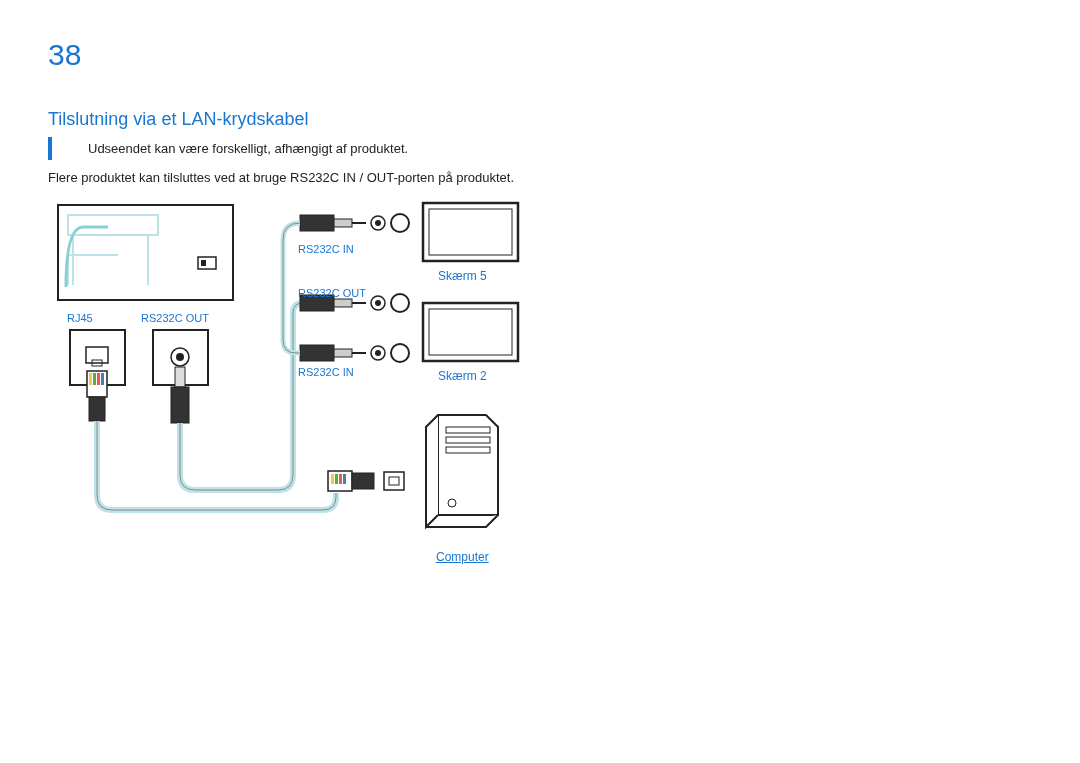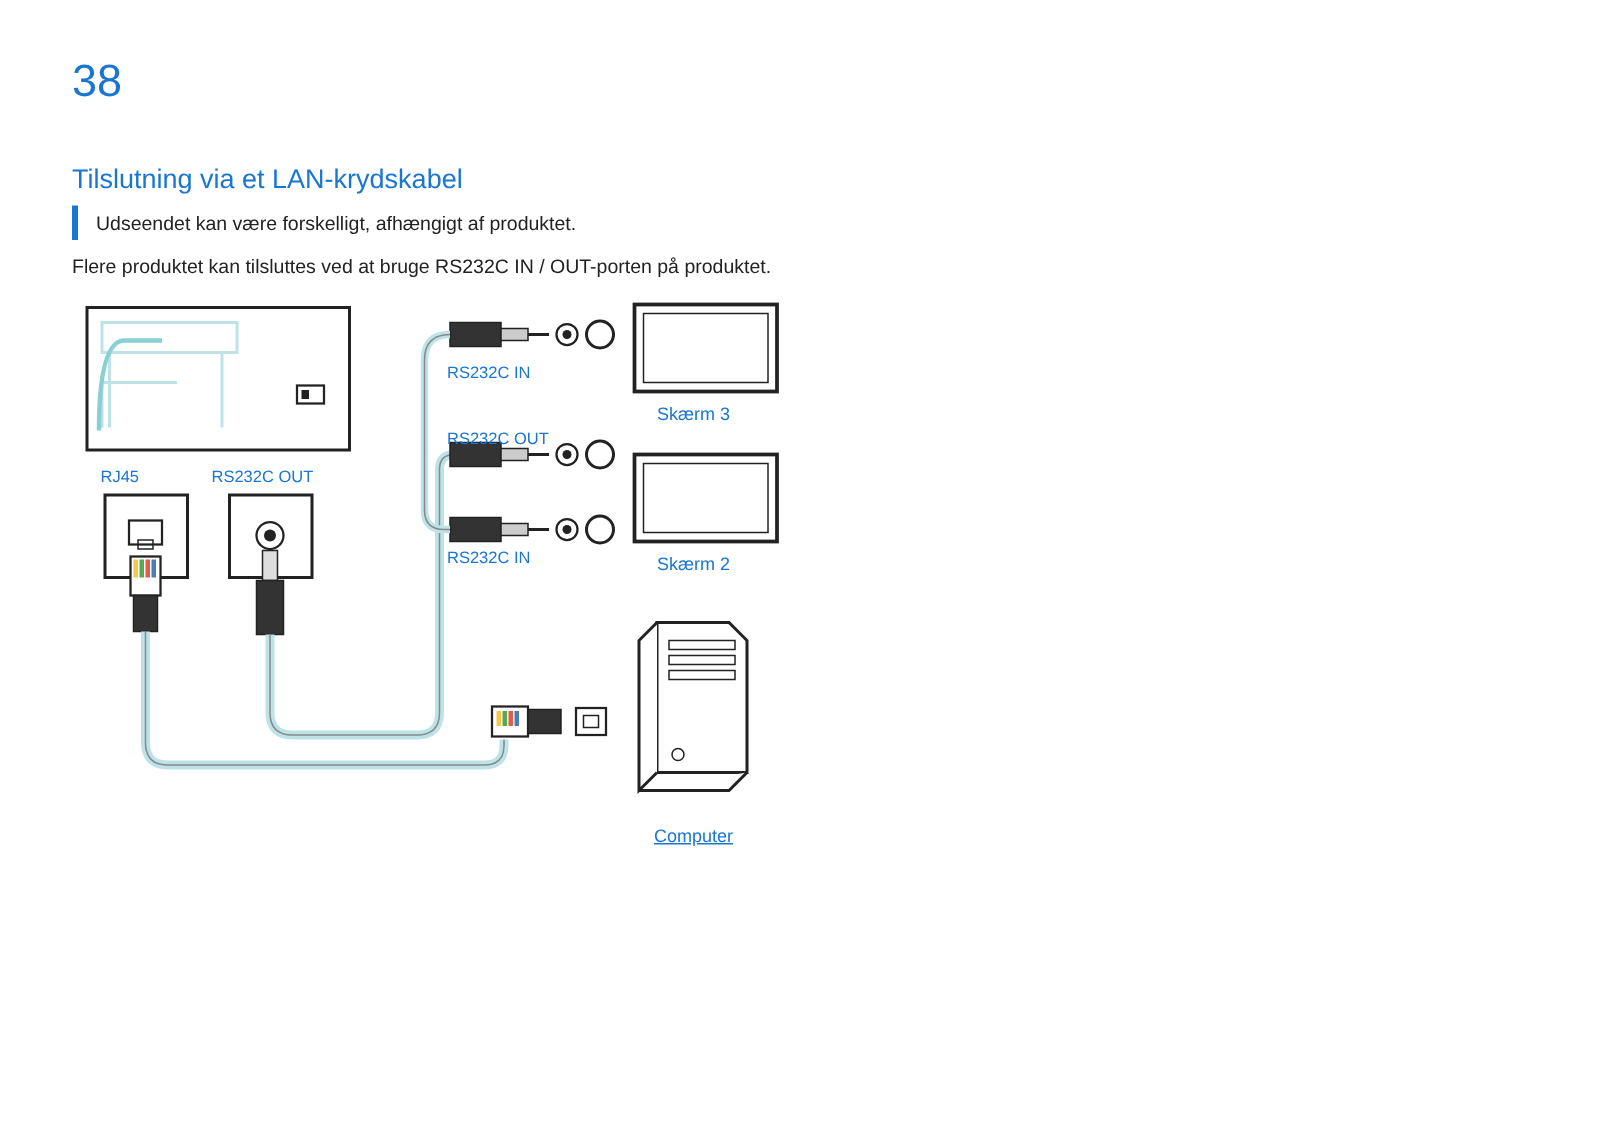--- a/index.html
+++ b/index.html
@@ -38,20 +38,21 @@
     font-size: 18px;
     font-weight: 500;
   }
   .note-bar {
     position: absolute;
     top: 137px;
     left: 48px;
     width: 670px;
     display: flex;
     align-items: stretch;
+    gap: 24px;
   }
   .note-accent {
     width: 4px;
     background: #1976d2;
     margin-right: 12px;
   }
   .note-text {
     font-size: 13px;
     color: #222;
     padding: 4px 0;
@@ -210,15 +211,15 @@
     <rect x="408" y="252" width="44" height="6" fill="none" stroke="#222"></rect>
     <circle cx="414" cy="308" r="4" fill="none" stroke="#222"></circle>
   </g>
 </svg>
 
 <div class="lbl" style="top:312px; left:67px;">RJ45</div>
 <div class="lbl" style="top:312px; left:141px;">RS232C OUT</div>
 <div class="lbl" style="top:243px; left:298px;">RS232C IN</div>
 <div class="lbl" style="top:287px; left:298px;">RS232C OUT</div>
 <div class="lbl" style="top:366px; left:298px;">RS232C IN</div>
-<div class="screen-lbl" style="top:269px; left:438px;">Skærm 3</div>
+<div class="screen-lbl" style="top:269px; left:438px;">Skærm 5</div>
 <div class="screen-lbl" style="top:369px; left:438px;">Skærm 2</div>
 <div class="screen-lbl" style="top:550px; left:436px;text-decoration:underline;">Computer</div>
 
 </body></html>

